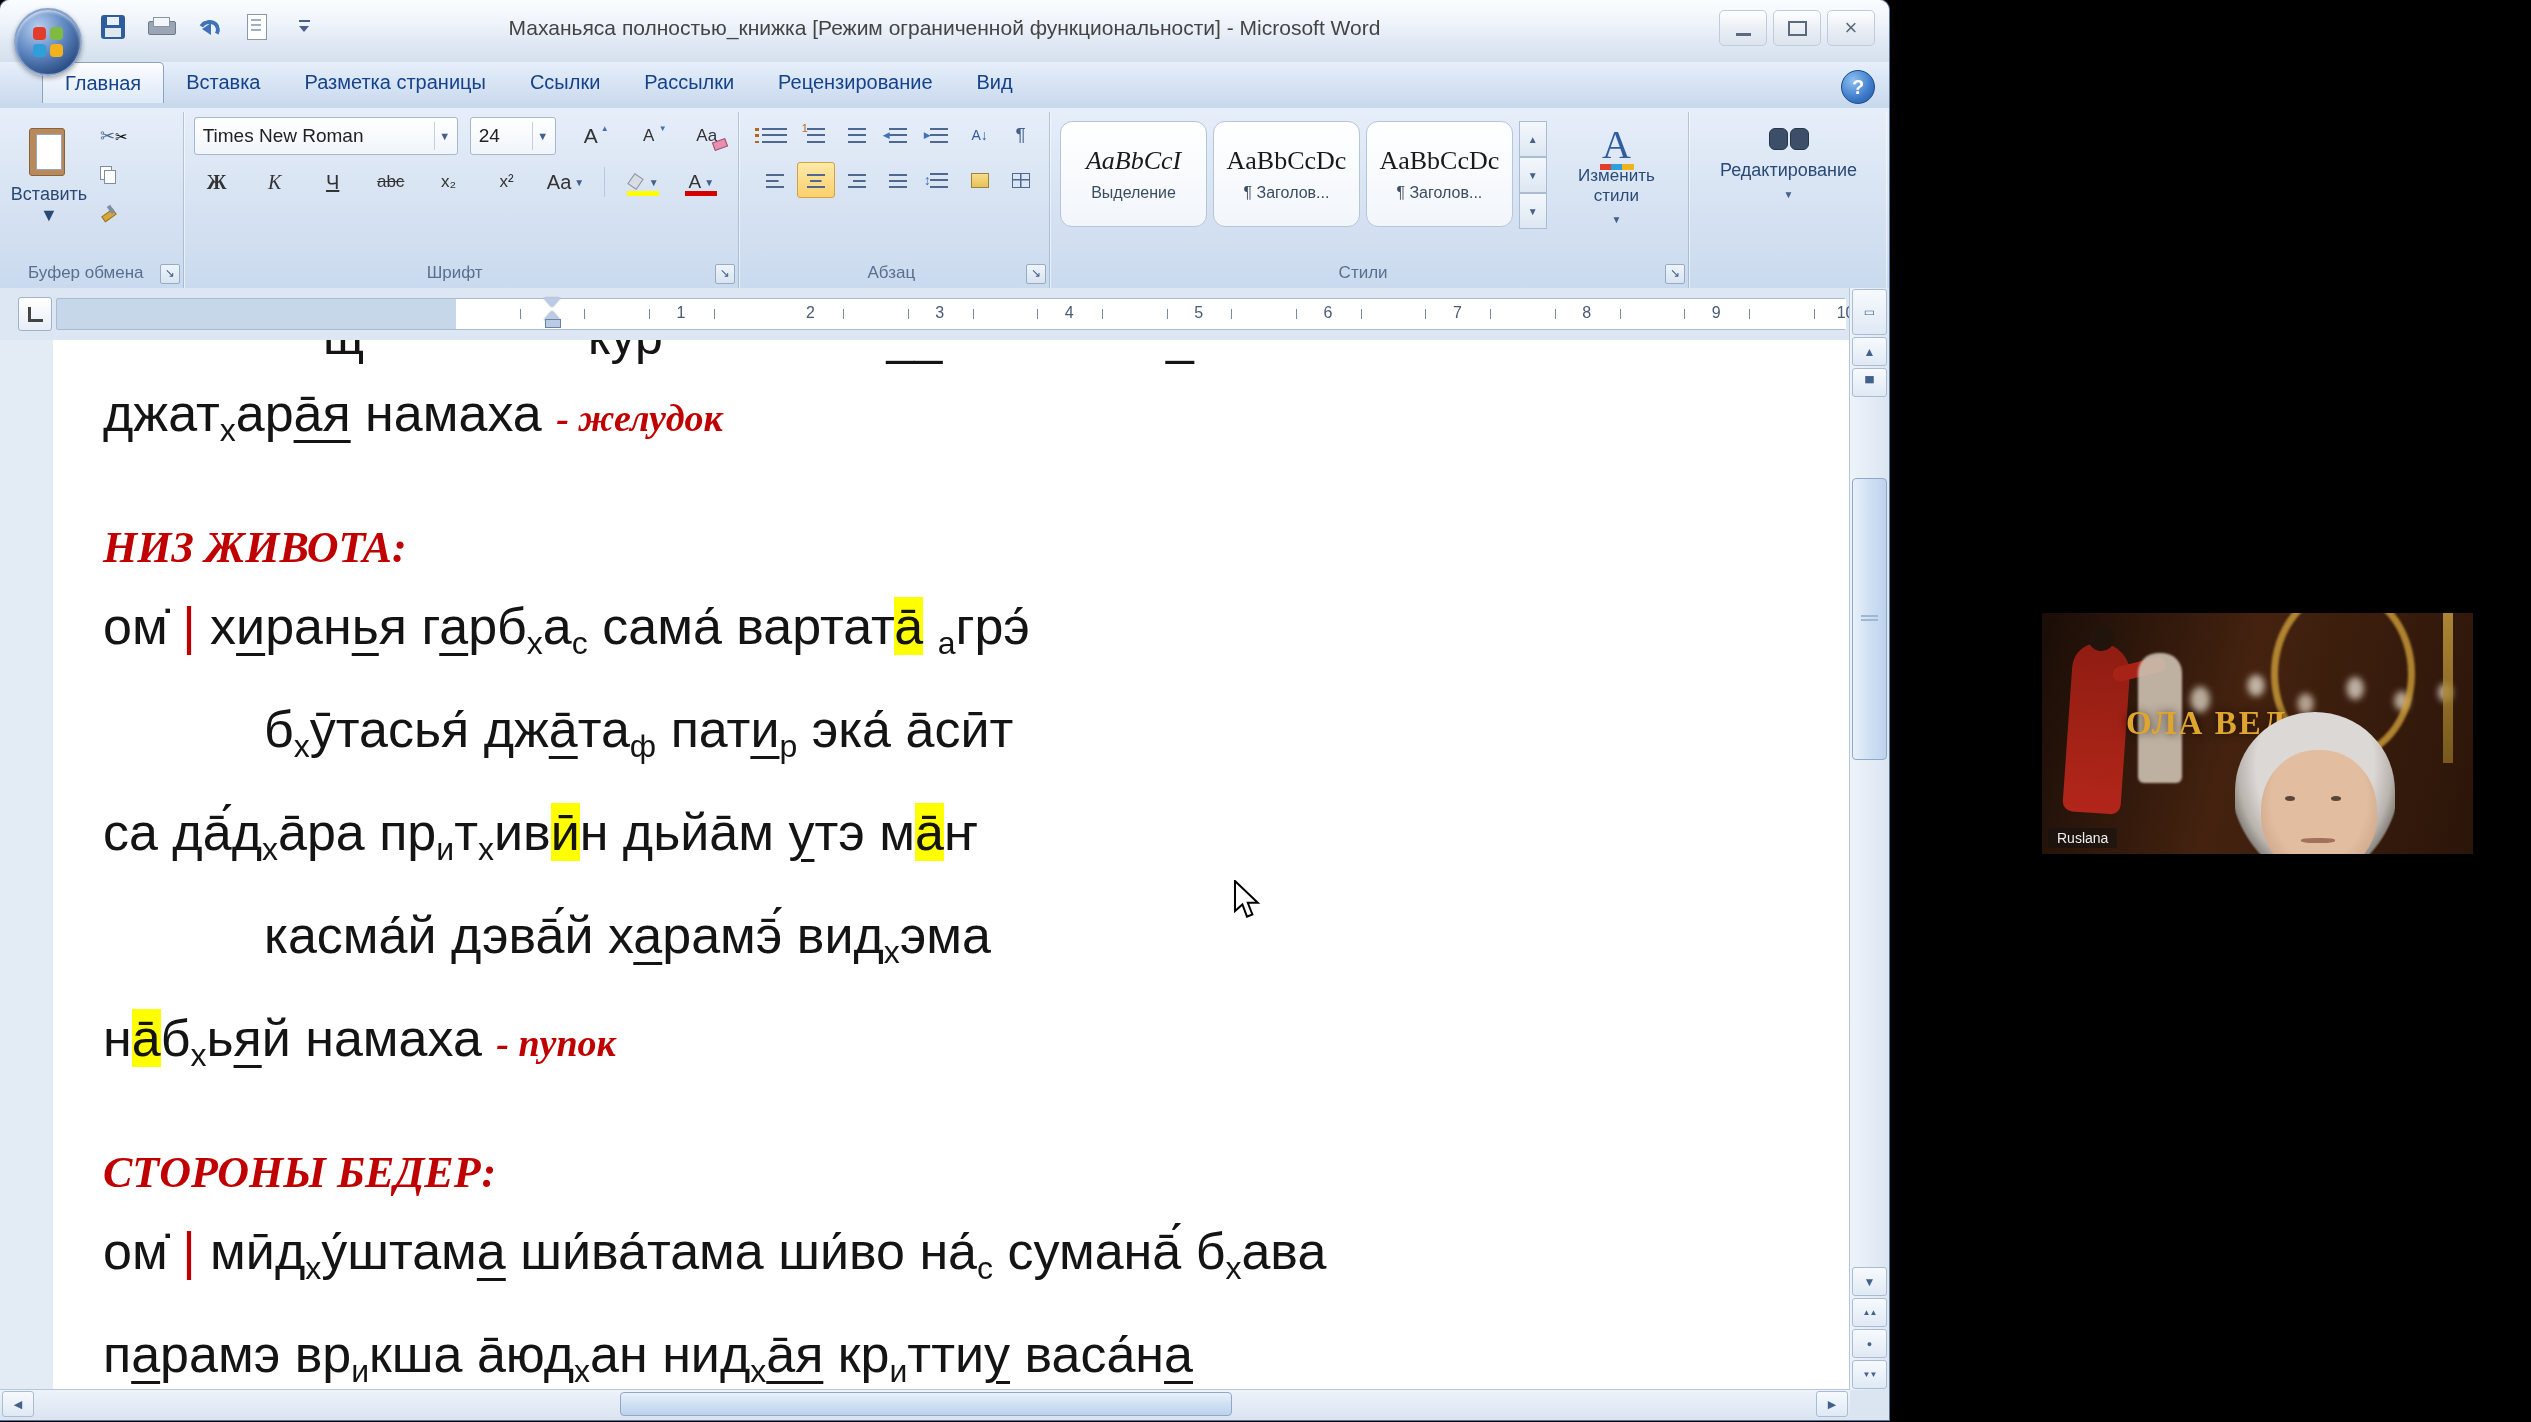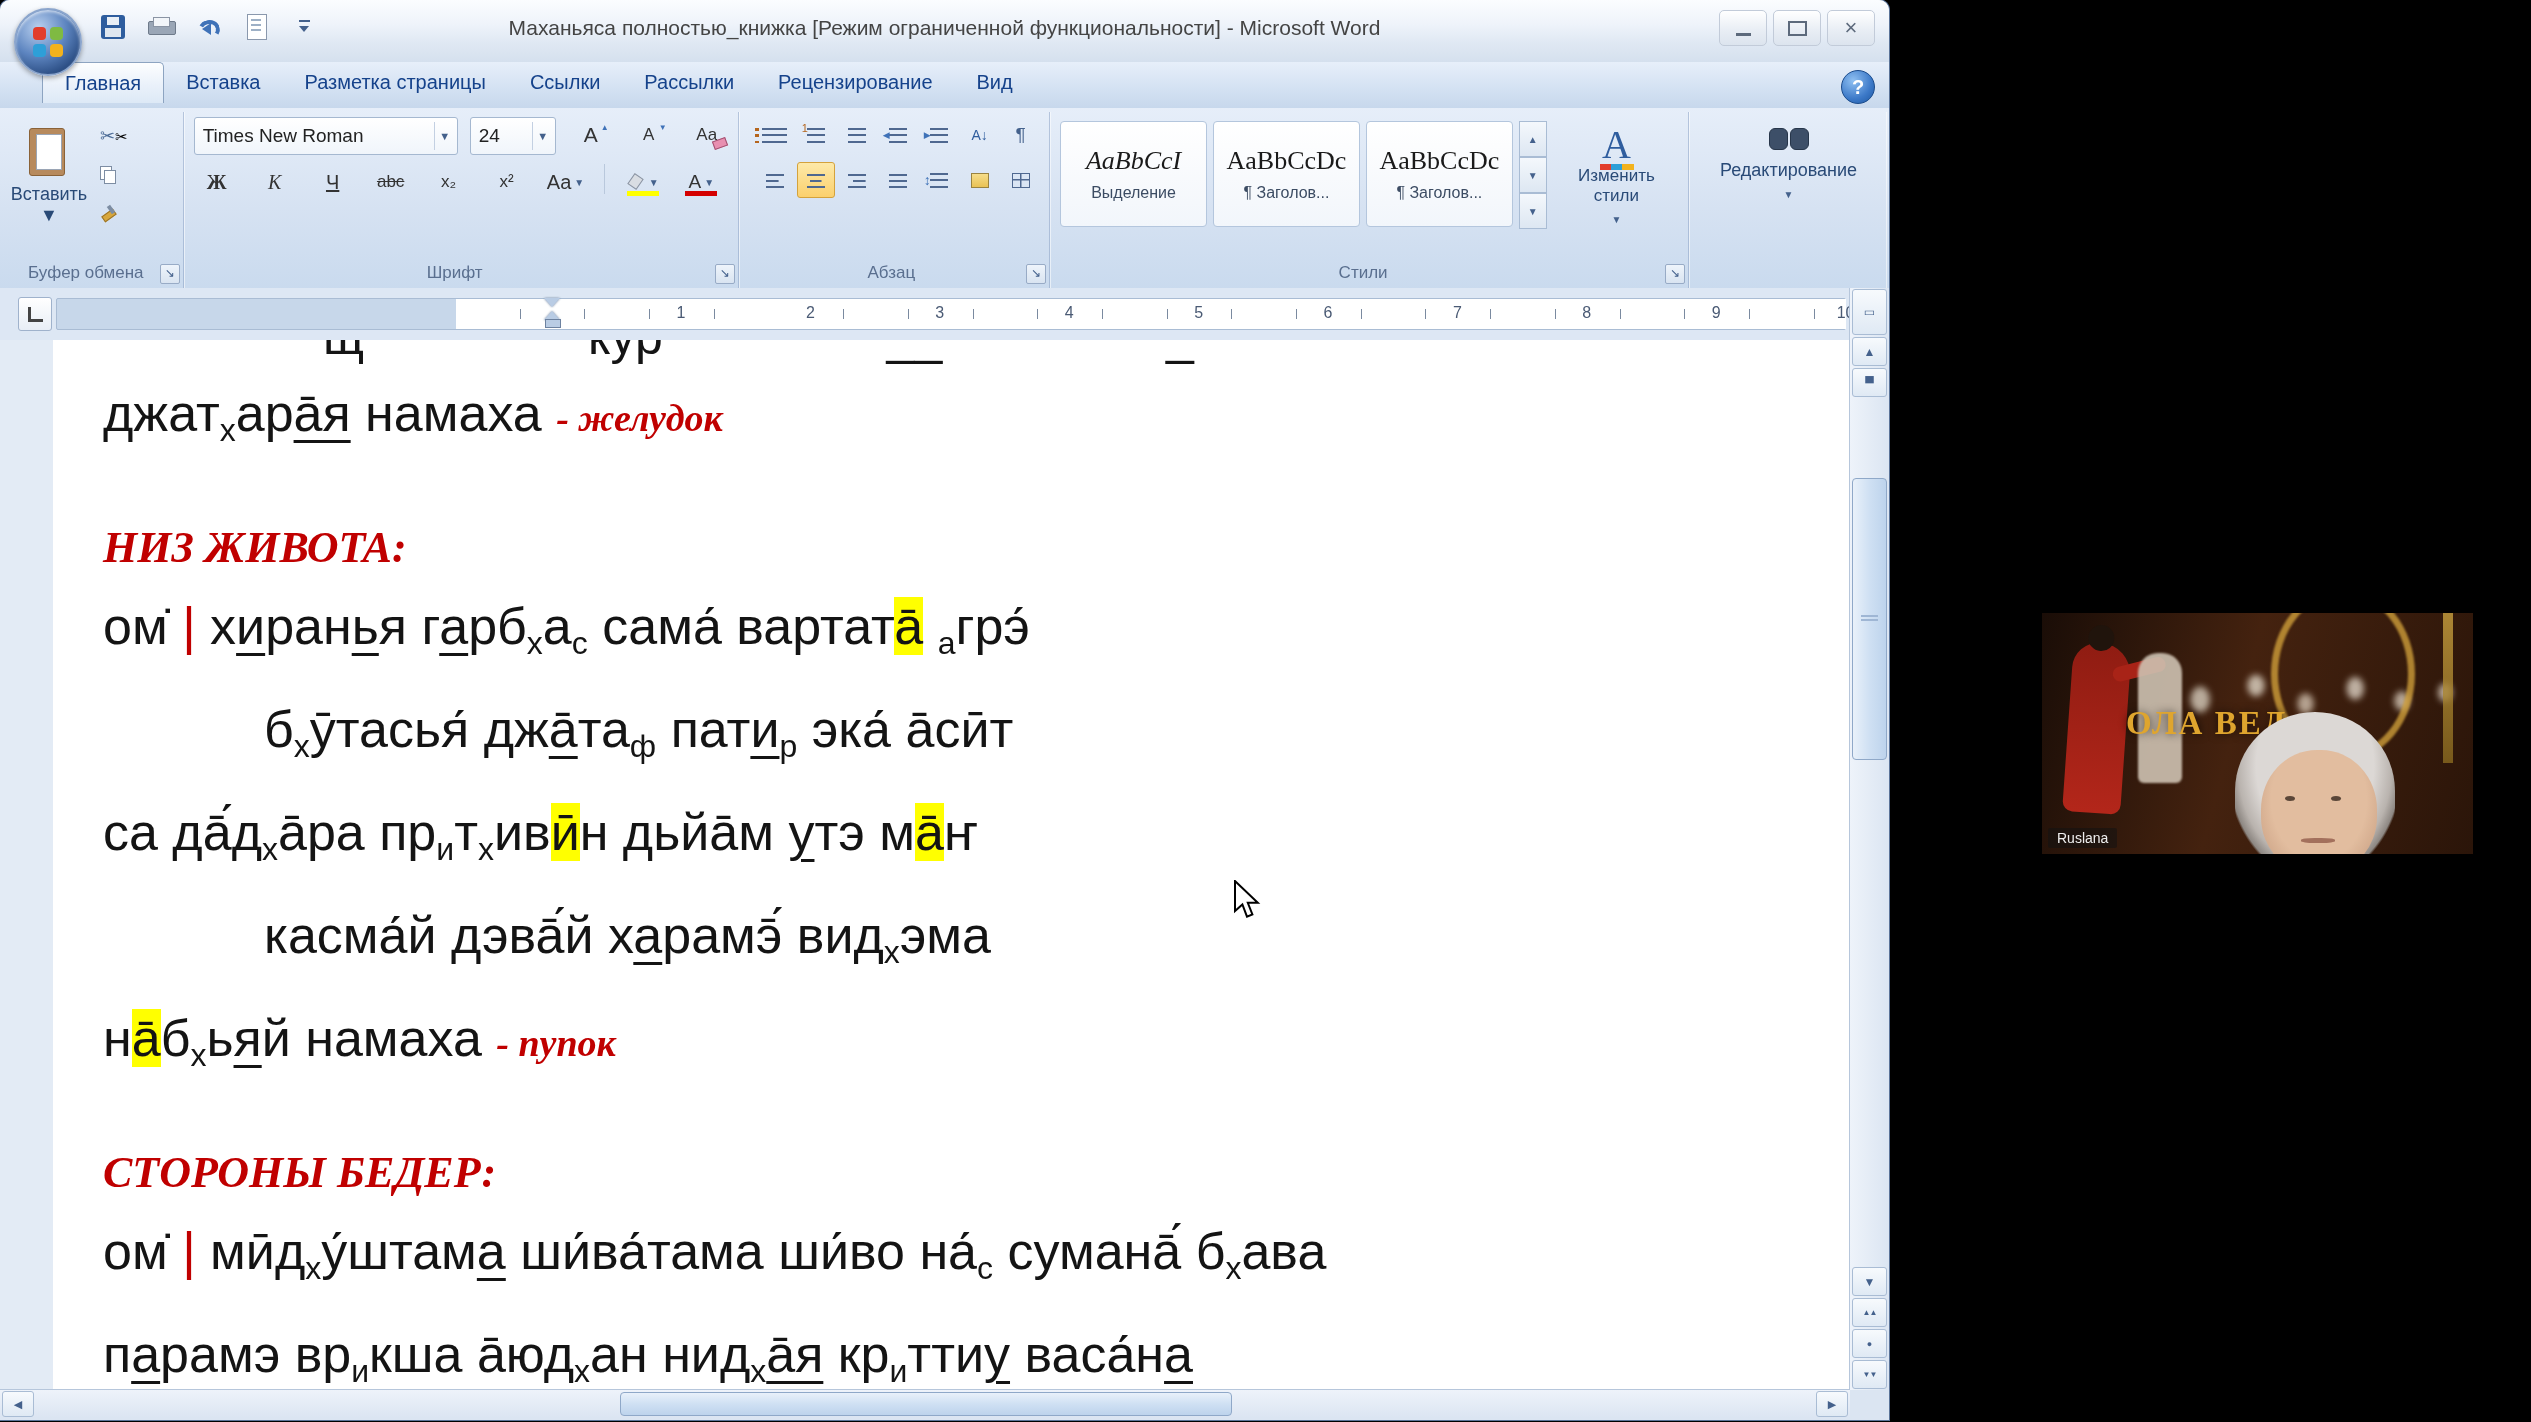--- a/index.html
+++ b/index.html
@@ -83,21 +83,21 @@
   .ic-copy{width:16px;height:16px;position:relative;}
   .ic-copy::before{content:"";position:absolute;left:0;top:0;width:10px;height:12px;background:#fff;border:1px solid #7d8da3;}
   .ic-copy::after{content:"";position:absolute;left:4px;top:4px;width:10px;height:12px;background:#fff;border:1px solid #7d8da3;}
   .ic-brush{width:16px;height:16px;position:relative;}
   .ic-brush::before{content:"";position:absolute;left:2px;top:8px;width:12px;height:5px;background:#d8a73c;border:1px solid #9a742a;transform:rotate(-35deg);}
   .ic-brush::after{content:"";position:absolute;left:9px;top:1px;width:4px;height:9px;background:#7d8da3;transform:rotate(-35deg);}
 
   
   .g-font{width:548px;}
   .font-rows{display:flex;flex-direction:column;gap:9px;}
-  .frow{display:flex;gap:12px;}
+  .frow{display:flex;align-items:center;gap:12px;}
   .combo{height:36px;border:1px solid #a5b8d0;border-radius:3px;background:linear-gradient(#ffffff,#f0f5fb);
     display:flex;align-items:center;padding:0 2px 0 8px;font-size:19px;color:#222;}
   .combo .dd{width:20px;height:28px;margin-left:6px;border-left:1px solid #c3d0e2;display:flex;align-items:center;justify-content:center;font-size:11px;color:#44618c;}
   .c-name{width:252px;justify-content:space-between;}
   .c-size{width:74px;justify-content:space-between;}
   .tbtn{min-width:36px;height:34px;border:1px solid transparent;border-radius:3px;display:flex;align-items:center;justify-content:center;
     font-size:20px;color:#333;padding:0 4px;position:relative;}
   .tbtn .arr{font-size:10px;color:#44618c;margin-left:3px;}
   .grow-a::before{content:"А";font-size:21px;} .grow-a::after{content:"▲";font-size:8px;position:absolute;right:4px;top:5px;color:#3f72b8;}
   .shrink-a::before{content:"А";font-size:17px;} .shrink-a::after{content:"▼";font-size:8px;position:absolute;right:4px;top:5px;color:#3f72b8;}
@@ -132,21 +132,21 @@
   .al-c{background-image:linear-gradient(#4f6890 0 0),linear-gradient(#4f6890 0 0),linear-gradient(#4f6890 0 0);background-size:100% 2px,64% 2px,100% 2px;background-position:0 1px,center 7px,0 13px;background-repeat:no-repeat;}
   .al-r{background-image:linear-gradient(#4f6890 0 0),linear-gradient(#4f6890 0 0),linear-gradient(#4f6890 0 0);background-size:100% 2px,70% 2px,100% 2px;background-position:0 1px,right 7px,0 13px;background-repeat:no-repeat;}
   .al-j{background-image:linear-gradient(#4f6890 0 0),linear-gradient(#4f6890 0 0),linear-gradient(#4f6890 0 0);background-size:100% 2px,100% 2px,100% 2px;background-position:0 1px,0 7px,0 13px;background-repeat:no-repeat;}
   .ic-space::before{content:"↕";font-size:14px;color:#3f72b8;position:absolute;left:3px;}
   .ic-fill{width:16px;height:13px;background:linear-gradient(#f6dd8a,#e9c255);border:1px solid #9a8340;}
   .ic-border{width:16px;height:13px;border:1.5px solid #4f6890;
     background:linear-gradient(#4f6890 0 0) center/100% 1.5px no-repeat,linear-gradient(90deg,#4f6890 0 0) center/1.5px 100% no-repeat;}
 
   
   .g-styles{width:620px;display:flex;align-items:flex-start;gap:6px;}
-  .style-box{width:148px;height:104px;border:1px solid #b4c6dd;border-radius:4px;background:linear-gradient(#ffffff,#f2f6fb);
+  .style-box{width:148px;height:104px;border:1px solid #b4c6dd;border-radius:12px;background:linear-gradient(#ffffff,#f2f6fb);
     display:flex;flex-direction:column;align-items:center;justify-content:center;gap:8px;margin-top:4px;}
   .style-prev{font-family:"Liberation Serif",serif;font-size:26px;color:#1a1a1a;white-space:nowrap;}
   .style-box.em .style-prev{font-style:italic;}
   .style-name{font-size:16px;color:#3c4c63;white-space:nowrap;}
   .gal-scroll{display:flex;flex-direction:column;margin-top:4px;}
   .gal-btn{width:26px;height:34px;border:1px solid #a9bcd4;background:linear-gradient(#f4f8fc,#dde7f2);
     color:#44618c;font-size:10px;display:flex;align-items:center;justify-content:center;}
   .chg-styles{width:128px;height:112px;margin-top:2px;border:1px solid transparent;border-radius:4px;display:flex;flex-direction:column;
     align-items:center;justify-content:flex-start;padding-top:4px;text-align:center;font-size:17px;color:#294a77;}
   .icon-bigA{font-family:"Liberation Serif",serif;font-size:40px;line-height:42px;color:#2f5d9e;position:relative;}

